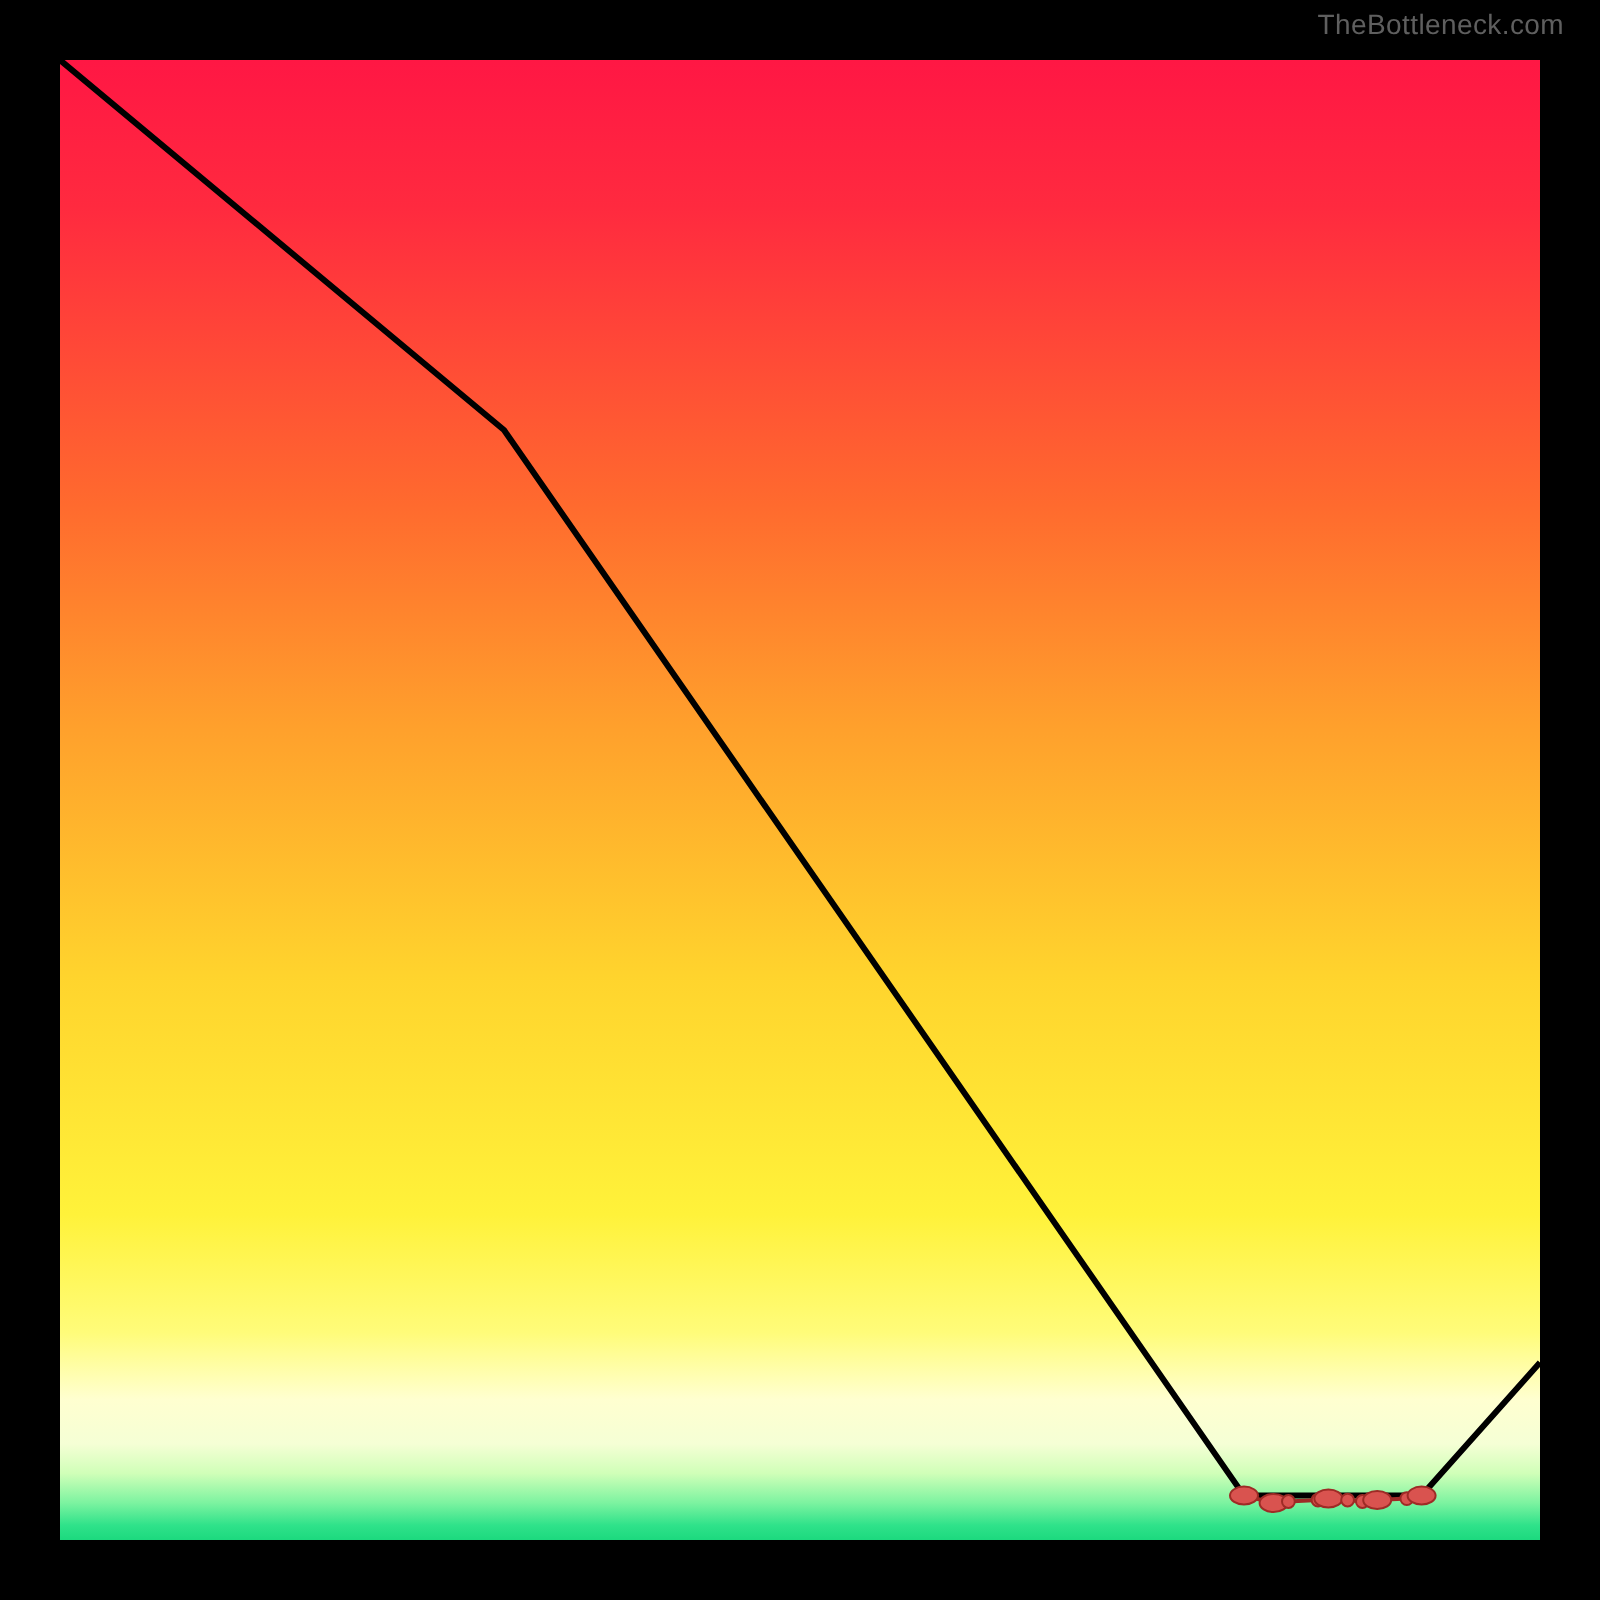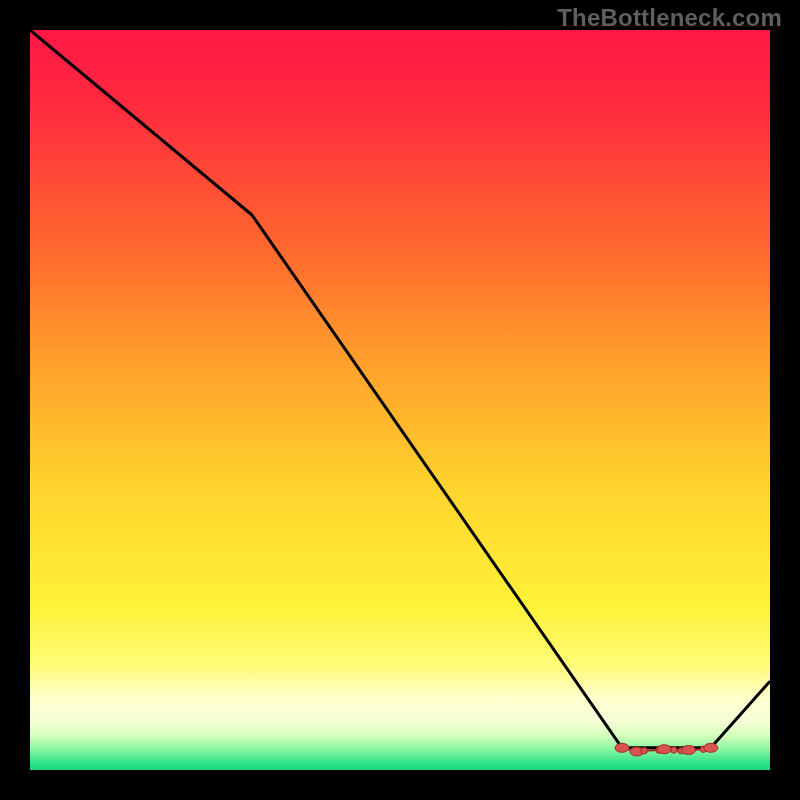--- a/index.html
+++ b/index.html
@@ -14,22 +14,22 @@
     position: relative;
     width: 800px;
     height: 800px;
     background: #000;
   }
   .watermark {
     position: absolute;
     top: 4px;
     right: 18px;
     color: #5f5f5f;
-    font-size: 24px;
-    font-weight: 700;
+    font-size: 14px;
+    font-weight: 400;
     letter-spacing: 0.2px;
     text-align: center;
   }
   .plot {
     position: absolute;
     left: 30px;
     top: 30px;
     width: 740px;
     height: 740px;
     overflow: hidden;

